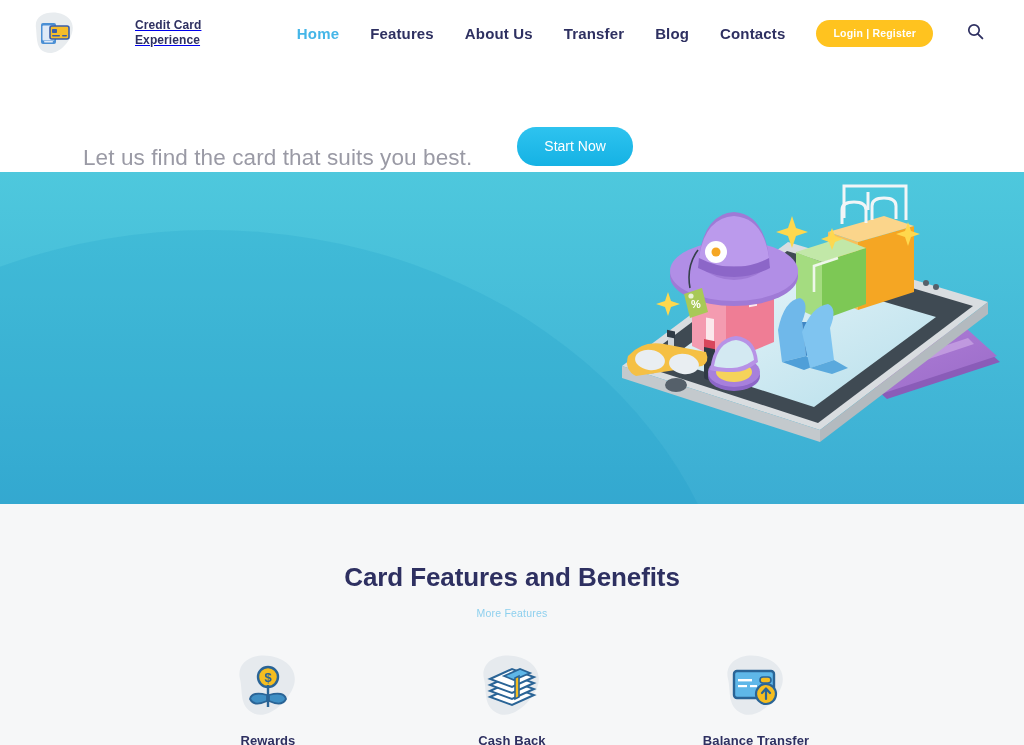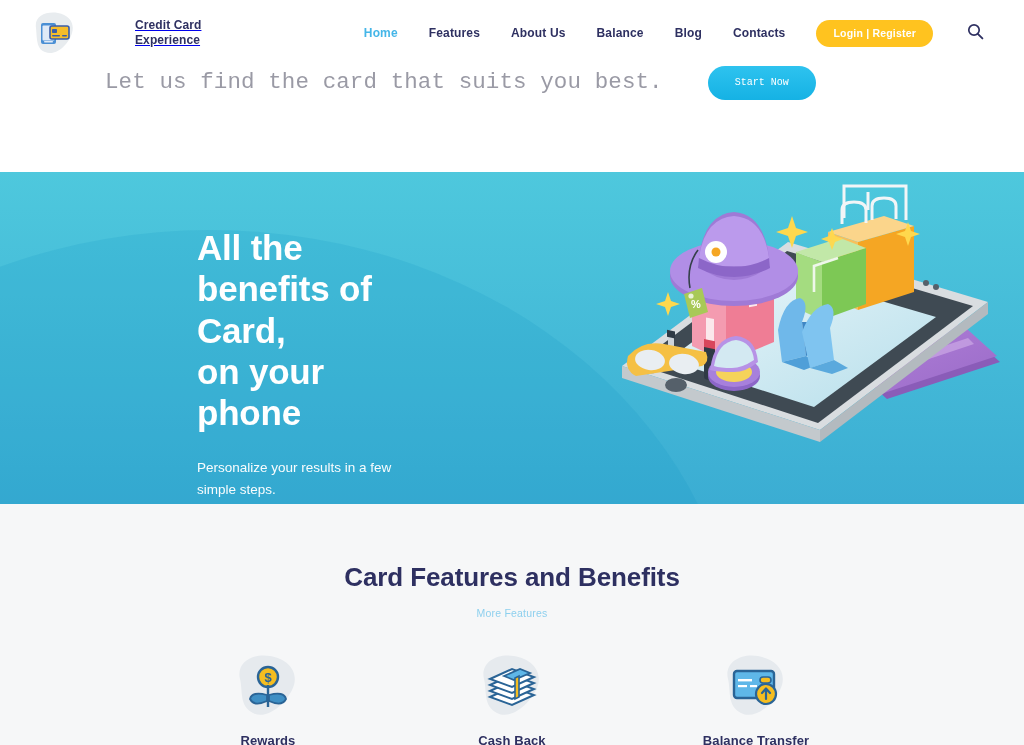--- a/index.html
+++ b/index.html
@@ -20,53 +20,53 @@
     padding: 0 40px 0 28px;
   }
   .brand { display: flex; align-items: center; gap: 9px; }
   .brand-mark { width: 50px; height: 46px; position: relative; flex: 0 0 auto; }
   .brand-text {
     font-size: 12px; font-weight: bold; line-height: 1.22;
     color: #2e3061; letter-spacing: .1px; margin-left: 48px;
   }
   .nav { margin-left: auto; display: flex; align-items: center; gap: 31px; }
   .nav-link {
-    font-size: 12px; font-weight: bold; color: #2e3061;
+    font-size: 15px; font-weight: bold; color: #2e3061;
     text-decoration: none; letter-spacing: .15px; white-space: nowrap;
   }
   .nav-link.active { color: #45b6e8; }
   .login-btn {
     background: #ffc31f; color: #ffffff; border: none;
     border-radius: 14px; padding: 7px 17px 8px;
     font-size: 10.5px; font-weight: bold; letter-spacing: .2px;
     font-family: inherit; cursor: pointer; white-space: nowrap; text-align: right;
   }
   .search-btn {
     background: none; border: none; cursor: pointer;
     display: flex; align-items: center; padding: 0; margin-left: 3px;
   }
 
   
   .promo {
     height: 106px; background: #ffffff;
-    display: flex; align-items: flex-start; padding-left: 105px; font-family: Liberation Mono, monospace;
+    display: flex; align-items: flex-end; padding-left: 83px;
   }
   .promo-copy { padding-top: 2px; }
   .promo-title {
     font-size: 22.5px; color: #9a9aa5; font-weight: normal;
     letter-spacing: .1px; line-height: 1.25;
   }
   .promo-sub {
     font-size: 13px; color: #a8a8b2; margin-top: 7px; letter-spacing: .05px;
   }
   .start-btn {
-    margin-left: 45px; margin-bottom: 24px;
+    margin-left: 45px; margin-bottom: 6px;
     background: linear-gradient(180deg,#2ec3ef 0%,#15b2e4 100%);
     color: #ffffff; border: none; border-radius: 19px;
-    padding: 11px 27px 12px; font-size: 10px; font-weight: normal;
+    padding: 11px 27px 12px; font-size: 14px; font-weight: normal;
     font-family: inherit; cursor: pointer; white-space: nowrap;
   }
 
   
   .hero {
     position: relative; height: 332px; overflow: hidden;
     background: linear-gradient(180deg,#4ec8dd 0%,#3badd3 100%);
   }
   .hero-curve {
     position: absolute; left: -320px; top: 58px;
@@ -130,21 +130,21 @@
     <span class="brand-text">
       <span>Credit Card</span><br>
       <span>Experience</span>
     </span>
   </a>
 
   <nav class="nav">
     <a class="nav-link active" href="#">Home</a>
     <a class="nav-link" href="#">Features</a>
     <a class="nav-link" href="#">About Us</a>
-    <a class="nav-link" href="#">Balance</a>
+    <a class="nav-link" href="#">Transfer</a>
     <a class="nav-link" href="#">Blog</a>
     <a class="nav-link" href="#">Contacts</a>
 
     <button class="login-btn">Login  |  Register</button>
 
     <button class="search-btn">
       <span>
         <svg width="17" height="17" viewBox="0 0 17 17">
           <circle cx="7" cy="7" r="5.2" fill="none" stroke="#2e3061" stroke-width="1.7"></circle>
           <line x1="10.8" y1="10.8" x2="15.4" y2="15.4" stroke="#2e3061" stroke-width="1.9" stroke-linecap="round"></line>
@@ -277,31 +277,20 @@
         <path d="M62 112 L65 121 L74 124 L65 127 L62 136 L59 127 L50 124 L59 121 Z"></path>
       </g>
 
       <g fill="none" stroke="#f2f5f7" stroke-width="3">
         <path d="M238 38 L238 6 L300 6 L300 40"></path>
         <path d="M262 30 L262 12"></path>
       </g>
     </svg>
   </div>
 
-  <div class="hero-inner">
-    <h1 class="hero-title">
-      <span>All the benefits of Card,</span><br>
-      <span>on your phone</span>
-    </h1>
-    <p class="hero-sub">
-      <span>Personalize your results in a few</span><br>
-      <span>simple steps.</span>
-    </p>
-
-  </div>
 </div>
 
 <div class="features">
   <h2 class="features-title">Card Features and Benefits</h2>
   <a class="features-link" href="#">More Features</a>
 
   <div class="cards">
 
     <div class="card">
       <div class="card-icon">

